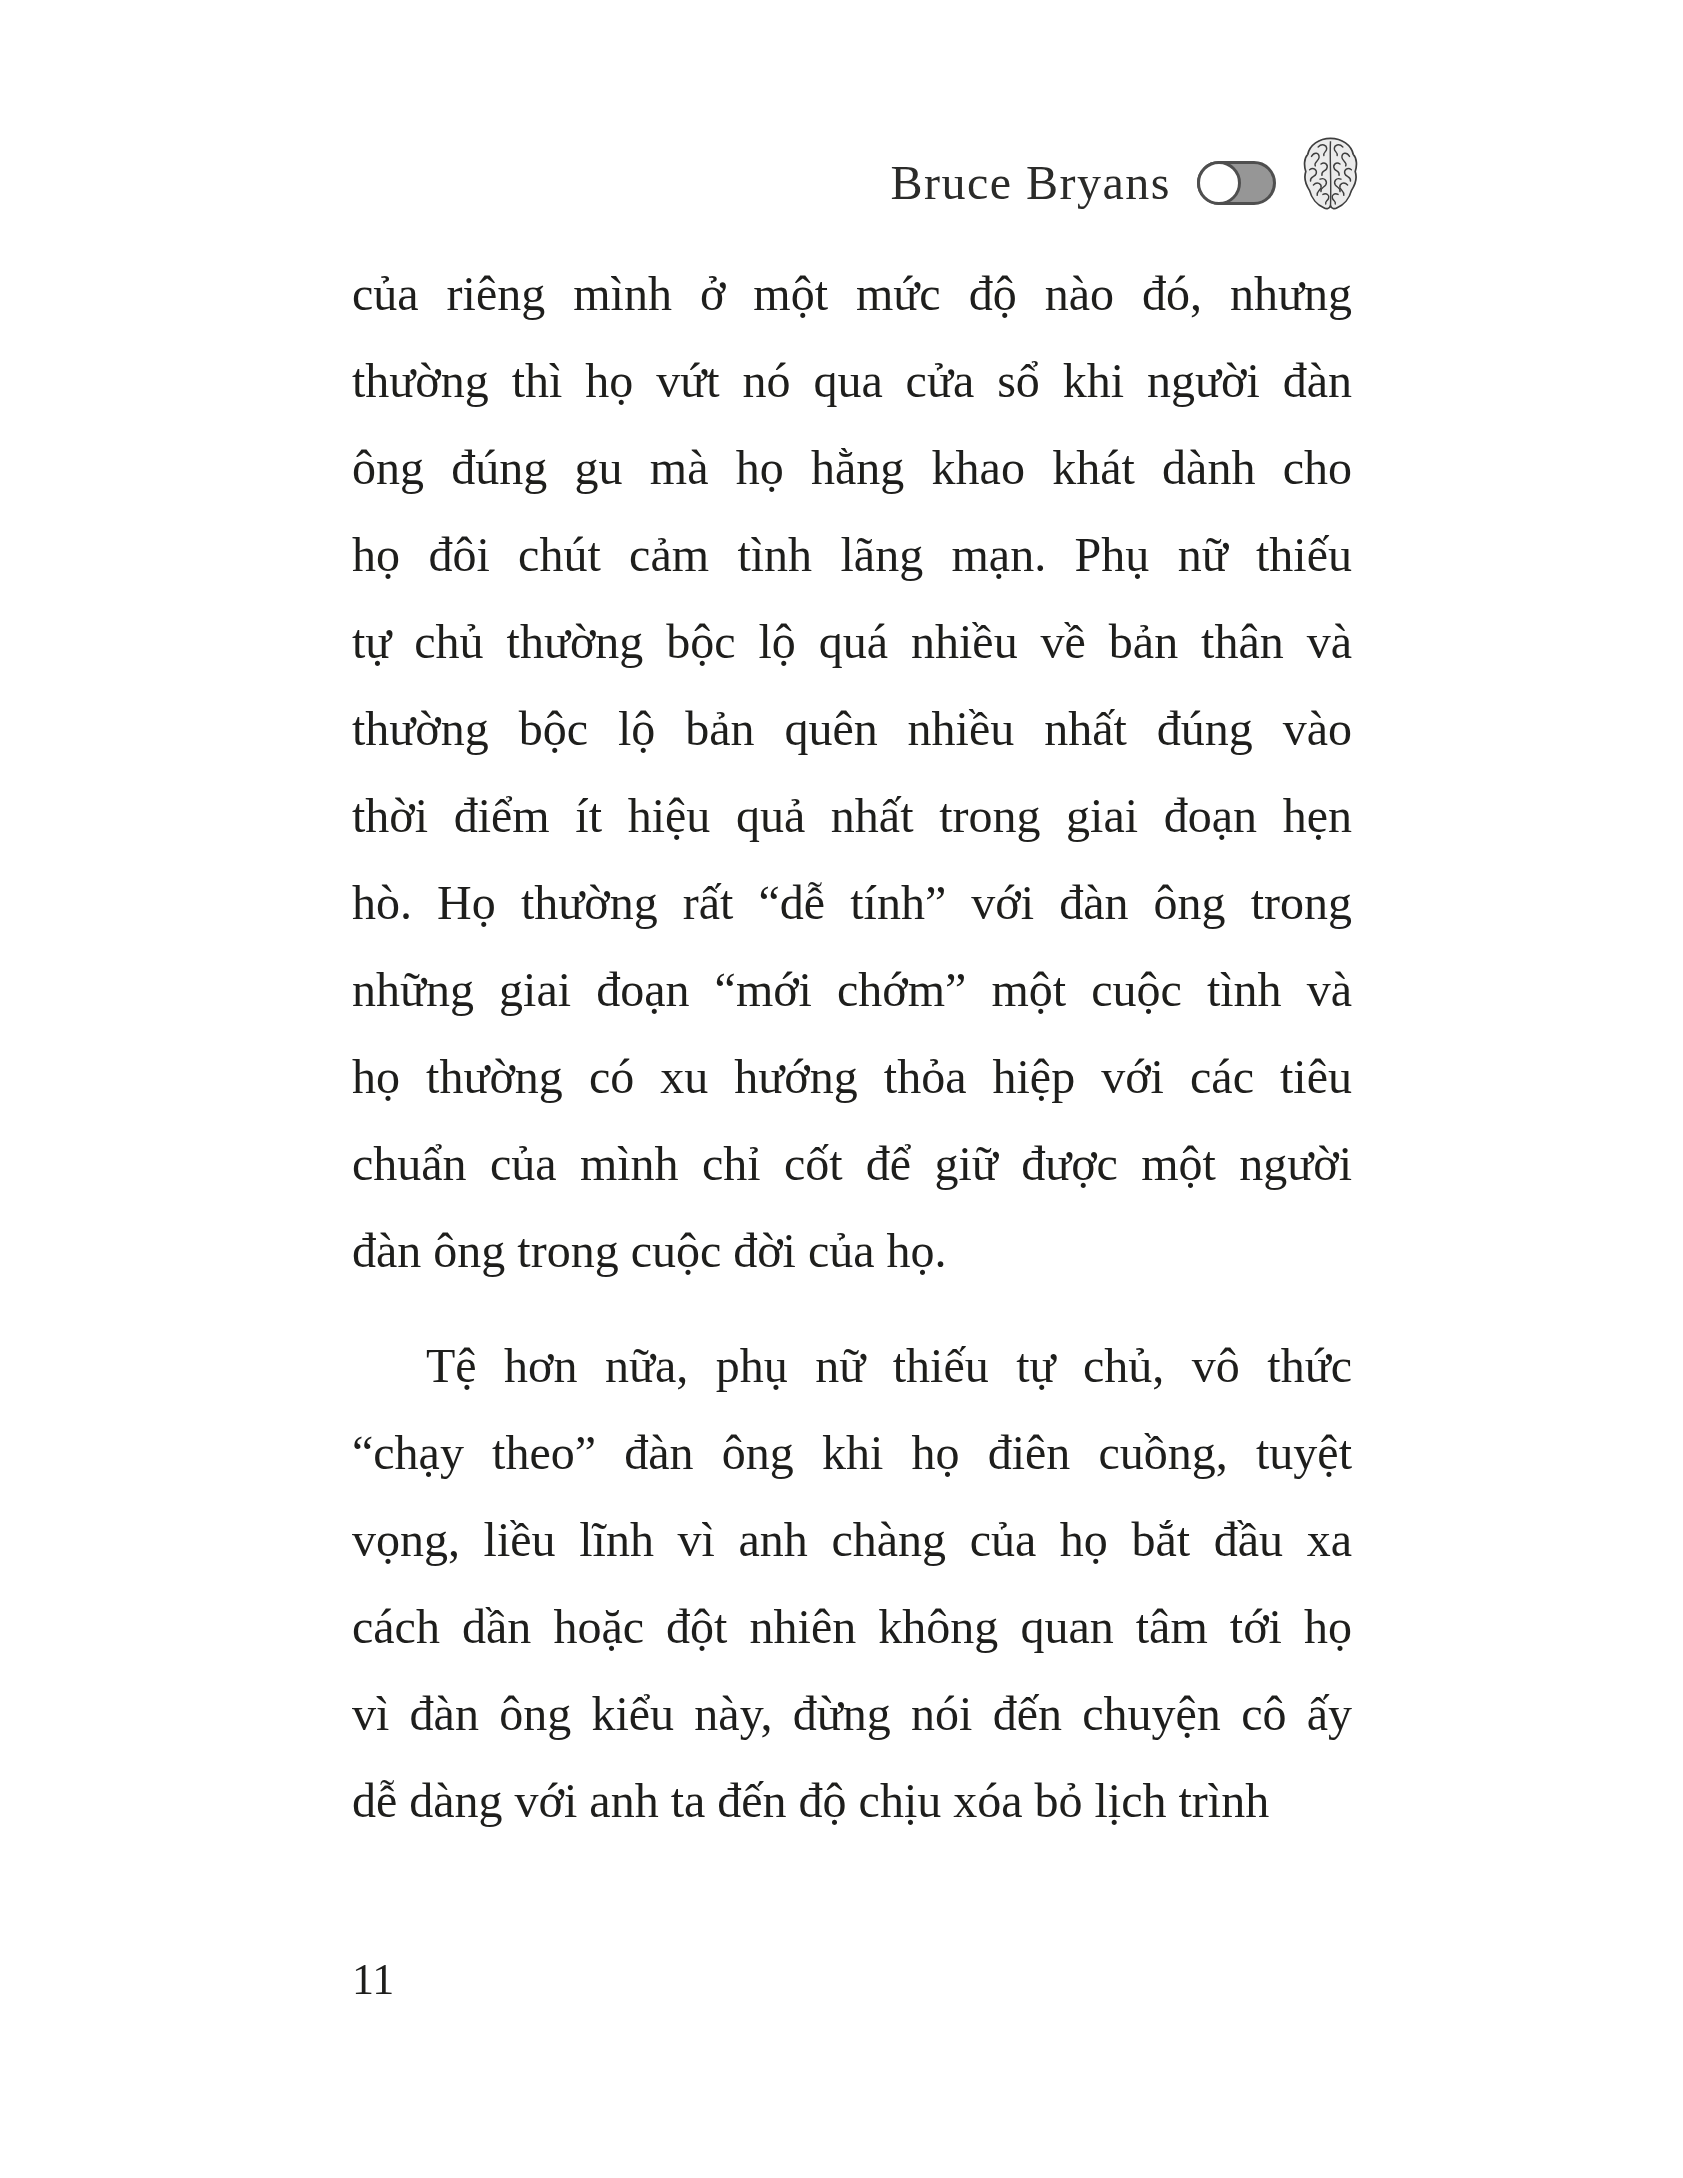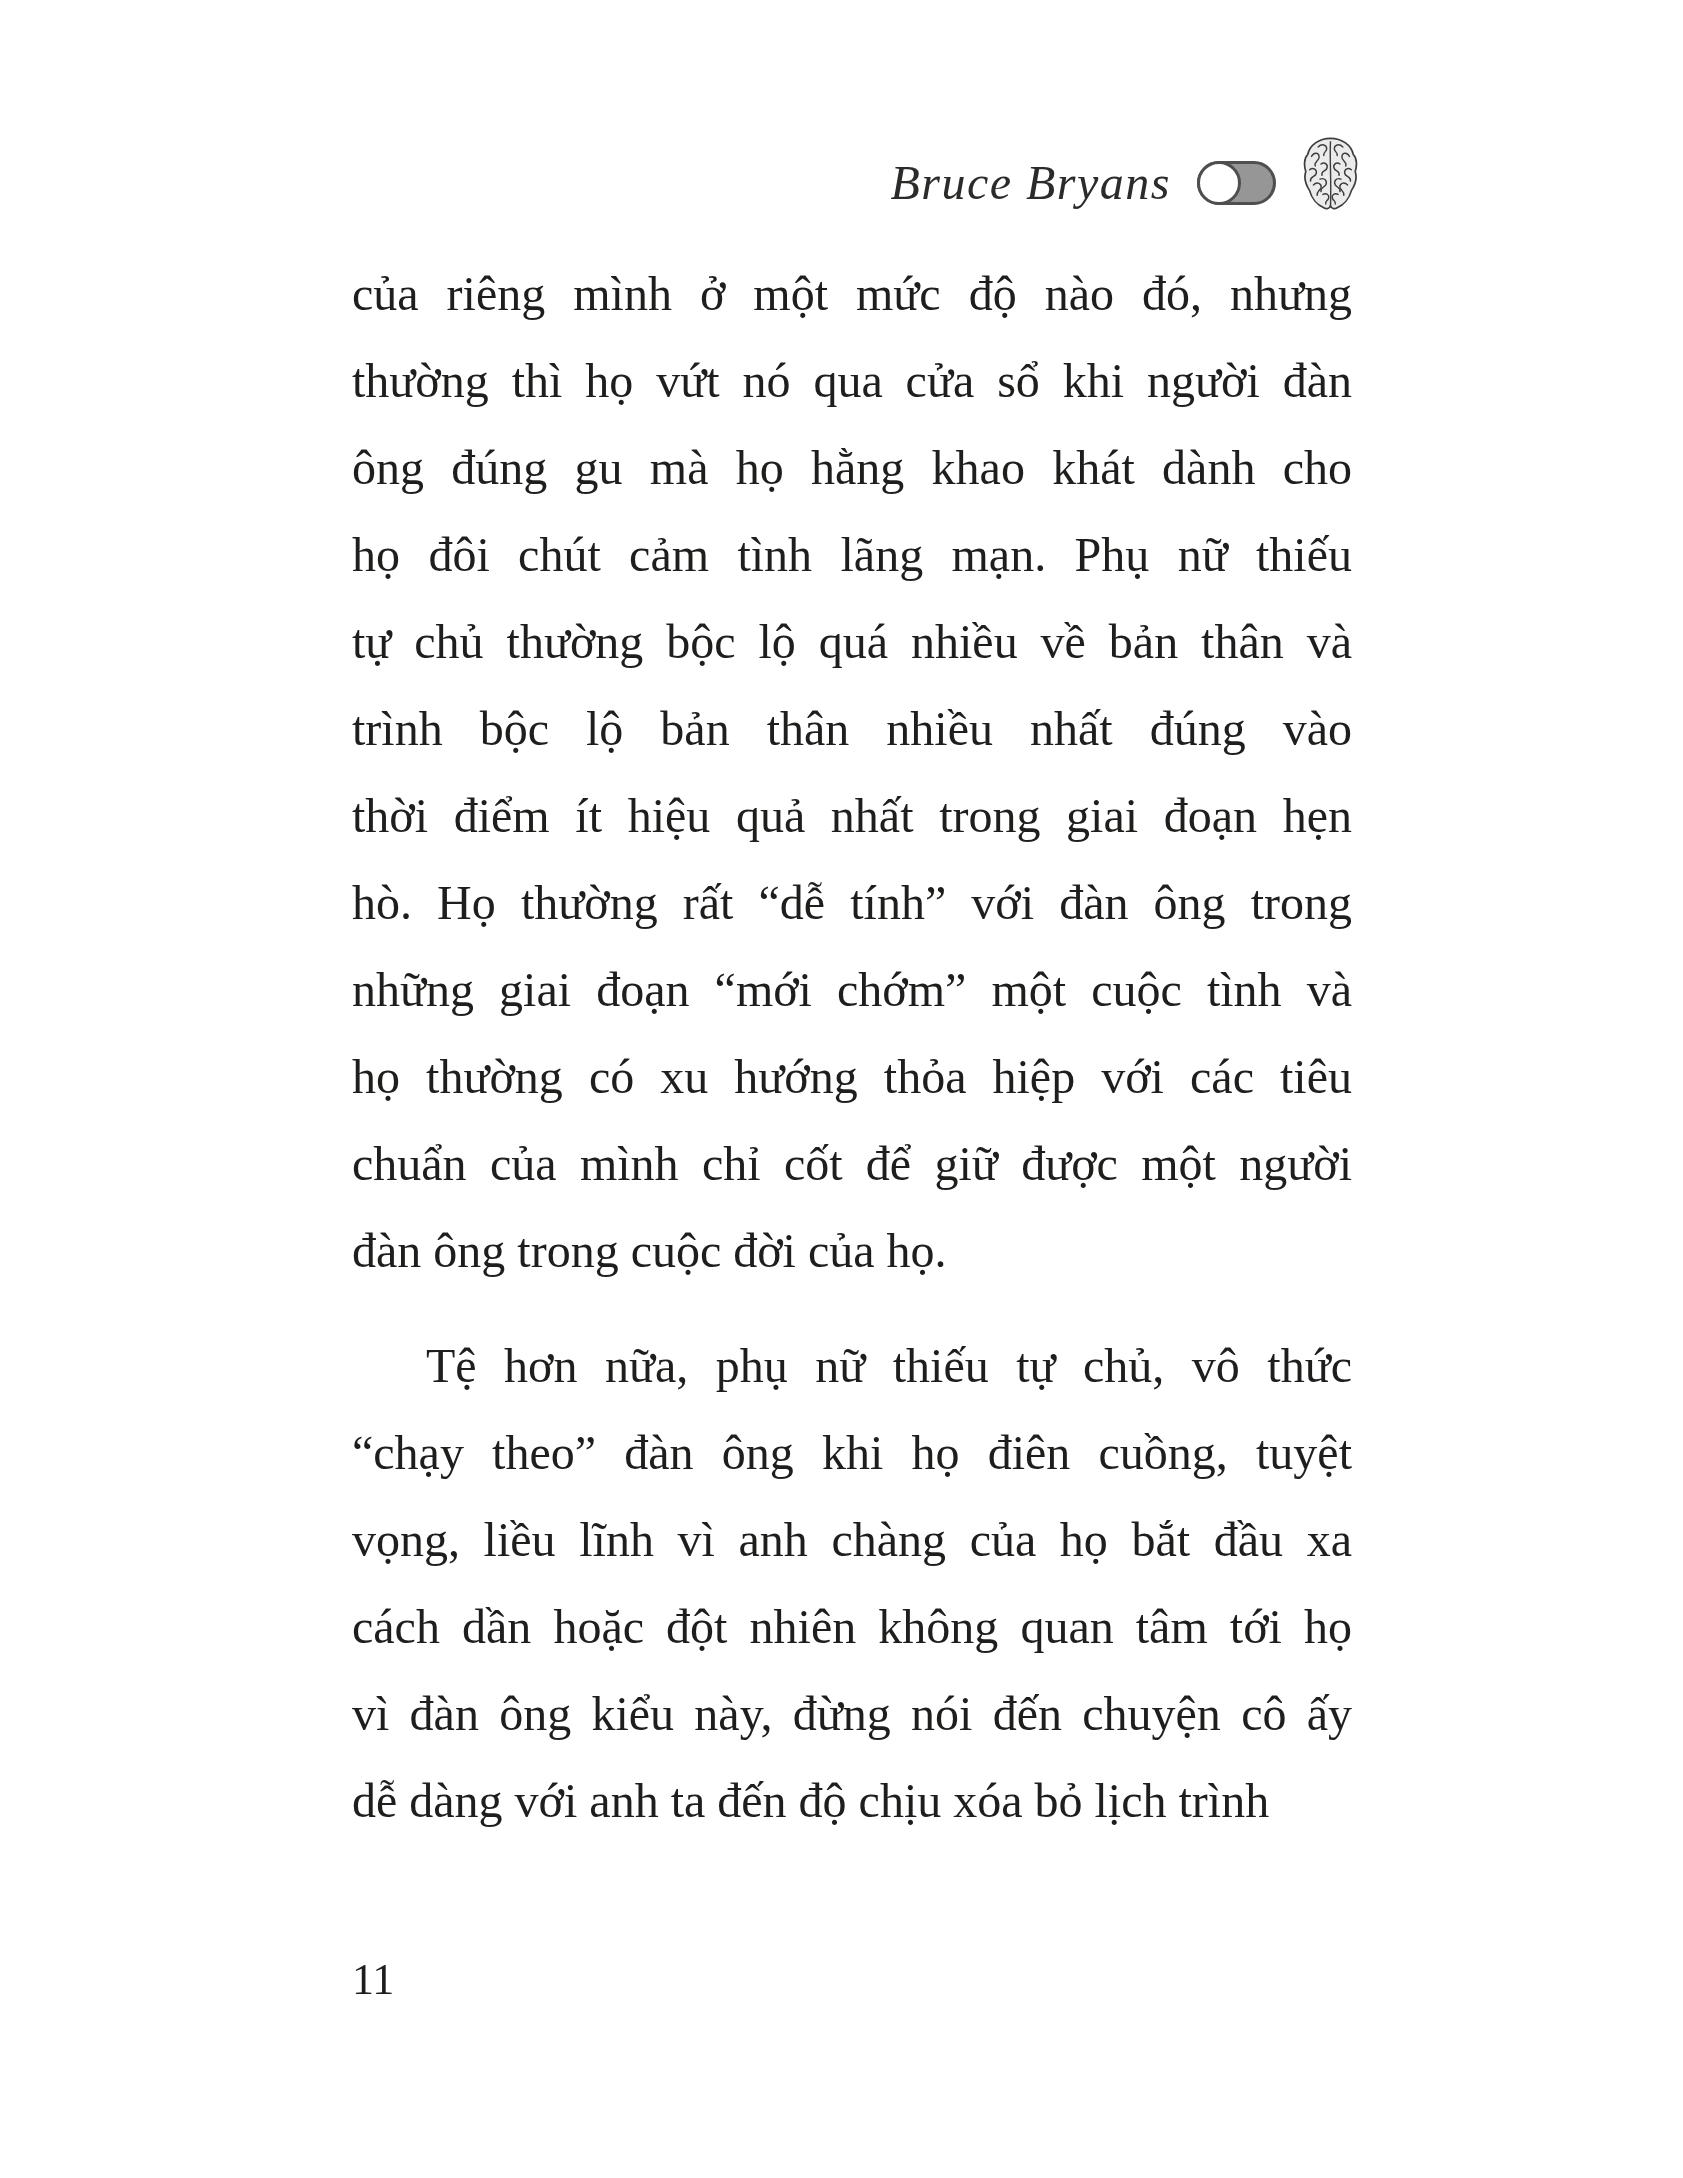--- a/index.html
+++ b/index.html
@@ -14,21 +14,21 @@
     width:1683px;height:2178px;
     background:var(--paper);
     position:relative;
     font-family:"Liberation Serif","DejaVu Serif",serif;
     color:var(--ink);
     overflow:hidden;
   }
   
   .page-header{
     position:absolute;top:145px;right:324px;height:75px;
-    display:flex;align-items:center;gap:26px;font-style:italic;
+    display:flex;align-items:center;gap:26px;
   }
   .author-name{
     font-size:48px;letter-spacing:1.5px;color:#2b2b29;
     white-space:nowrap;line-height:1;
   }
   .toggle{
     width:79px;height:44px;box-sizing:border-box;
     border:3px solid var(--toggle-outline);
     border-radius:25px;background:var(--toggle-track);
     position:relative;flex:0 0 auto;
@@ -93,21 +93,21 @@
   </span>
 </div>
 
 <div class="text-block">
   <div class="paragraph">
       <div class="line">của riêng mình ở một mức độ nào đó, nhưng</div>
       <div class="line">thường thì họ vứt nó qua cửa sổ khi người đàn</div>
       <div class="line">ông đúng gu mà họ hằng khao khát dành cho</div>
       <div class="line">họ đôi chút cảm tình lãng mạn. Phụ nữ thiếu</div>
       <div class="line">tự chủ thường bộc lộ quá nhiều về bản thân và</div>
-      <div class="line">trình bộc lộ bản thân nhiều nhất đúng vào</div>
+      <div class="line">thường bộc lộ bản quên nhiều nhất đúng vào</div>
       <div class="line">thời điểm ít hiệu quả nhất trong giai đoạn hẹn</div>
       <div class="line">hò. Họ thường rất “dễ tính” với đàn ông trong</div>
       <div class="line">những giai đoạn “mới chớm” một cuộc tình và</div>
       <div class="line">họ thường có xu hướng thỏa hiệp với các tiêu</div>
       <div class="line">chuẩn của mình chỉ cốt để giữ được một người</div>
       <div class="line last">đàn ông trong cuộc đời của họ.</div>
     </div>
   <div class="paragraph">
       <div class="line indent">Tệ hơn nữa, phụ nữ thiếu tự chủ, vô thức</div>
       <div class="line">“chạy theo” đàn ông khi họ điên cuồng, tuyệt</div>

